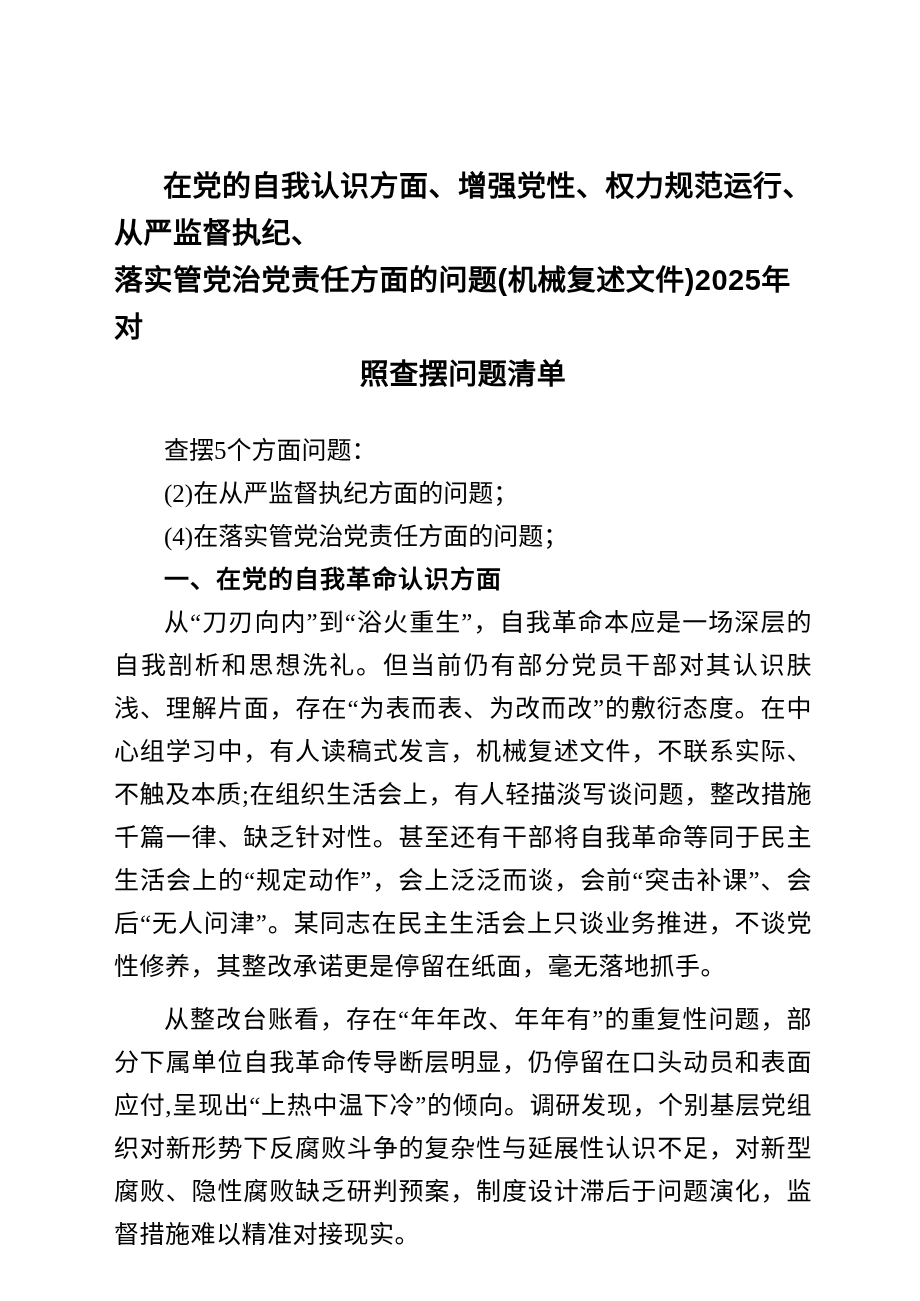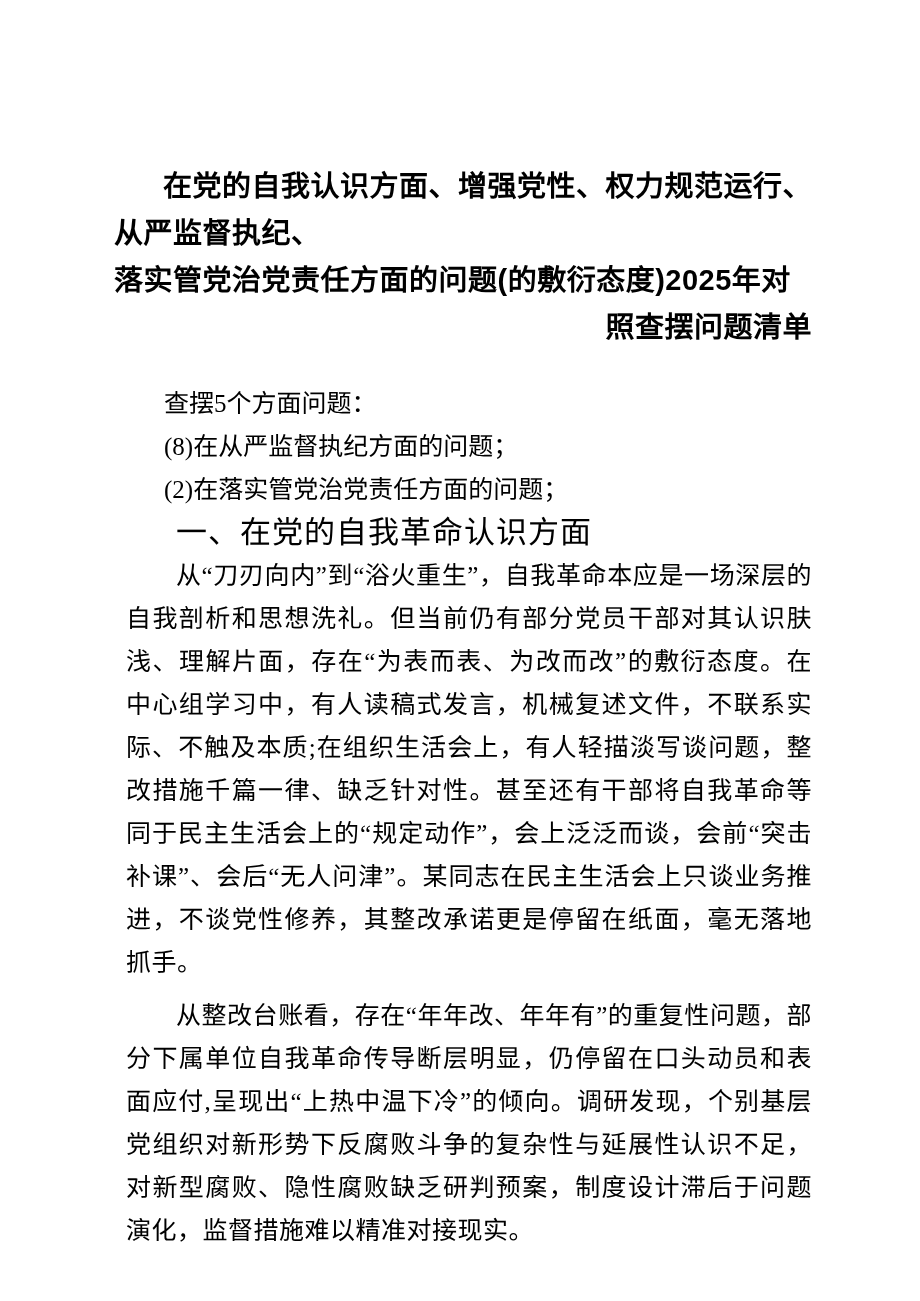--- a/index.html
+++ b/index.html
@@ -26,73 +26,72 @@
   .title {
     font-family: "Liberation Sans", "DejaVu Sans", sans-serif;
     font-weight: bold;
     font-size: 29px;
     line-height: 47px;
     letter-spacing: 0.5px;
     color: #000000;
   }
   .title .l1 { text-indent: 49px; }
   .title .l2 { text-indent: 0; }
-  .title .l3 { text-align: right; }
+  .title .l3 { text-align: center; }
 
   
   .body-text {
     margin-top: 31px;
     font-family: "Liberation Serif", "DejaVu Serif", serif;
     font-size: 25px;
     line-height: 43px;
     color: #000000;
   }
 
   .intro-line,
   .list-line {
     text-indent: 2em;
     white-space: nowrap;
   }
 
   .section-heading {
     font-family: "Liberation Sans", "DejaVu Sans", sans-serif;
-    font-weight: normal;
-    font-size: 31px;
+    font-weight: bold;
+    font-size: 25px;
     line-height: 43px;
     text-indent: 2em;
     letter-spacing: 1px;
   }
 
   .para {
     text-indent: 2em;
     text-align: justify;
     text-justify: inter-ideograph;
     letter-spacing: 0.5px;
-    margin-left: 12px;
   }
   .para + .para { margin-top: 10px; }
 </style>
 </head>
 <body>
 
 <div class="page">
   <div class="doc">
 
     <div class="title">
       <div class="l1">在党的自我认识方面、增强党性、权力规范运行、从严监督执纪、</div>
-      <div class="l2">落实管党治党责任方面的问题(的敷衍态度)2025年对</div>
+      <div class="l2">落实管党治党责任方面的问题(机械复述文件)2025年对</div>
       <div class="l3">照查摆问题清单</div>
     </div>
 
     <div class="body-text">
       <p class="intro-line">查摆5个方面问题：</p>
 
       <div>
-        <p class="list-line">(8)在从严监督执纪方面的问题；</p>
-        <p class="list-line">(2)在落实管党治党责任方面的问题；</p>
+        <p class="list-line">(2)在从严监督执纪方面的问题；</p>
+        <p class="list-line">(4)在落实管党治党责任方面的问题；</p>
       </div>
 
       <h2 class="section-heading">一、在党的自我革命认识方面</h2>
 
       <p class="para">从“刀刃向内”到“浴火重生”，自我革命本应是一场深层的自我剖析和思想洗礼。但当前仍有部分党员干部对其认识肤浅、理解片面，存在“为表而表、为改而改”的敷衍态度。在中心组学习中，有人读稿式发言，机械复述文件，不联系实际、不触及本质;在组织生活会上，有人轻描淡写谈问题，整改措施千篇一律、缺乏针对性。甚至还有干部将自我革命等同于民主生活会上的“规定动作”，会上泛泛而谈，会前“突击补课”、会后“无人问津”。某同志在民主生活会上只谈业务推进，不谈党性修养，其整改承诺更是停留在纸面，毫无落地抓手。</p>
       <p class="para">从整改台账看，存在“年年改、年年有”的重复性问题，部分下属单位自我革命传导断层明显，仍停留在口头动员和表面应付,呈现出“上热中温下冷”的倾向。调研发现，个别基层党组织对新形势下反腐败斗争的复杂性与延展性认识不足，对新型腐败、隐性腐败缺乏研判预案，制度设计滞后于问题演化，监督措施难以精准对接现实。</p>
     </div>
 
   </div>
 </div>

